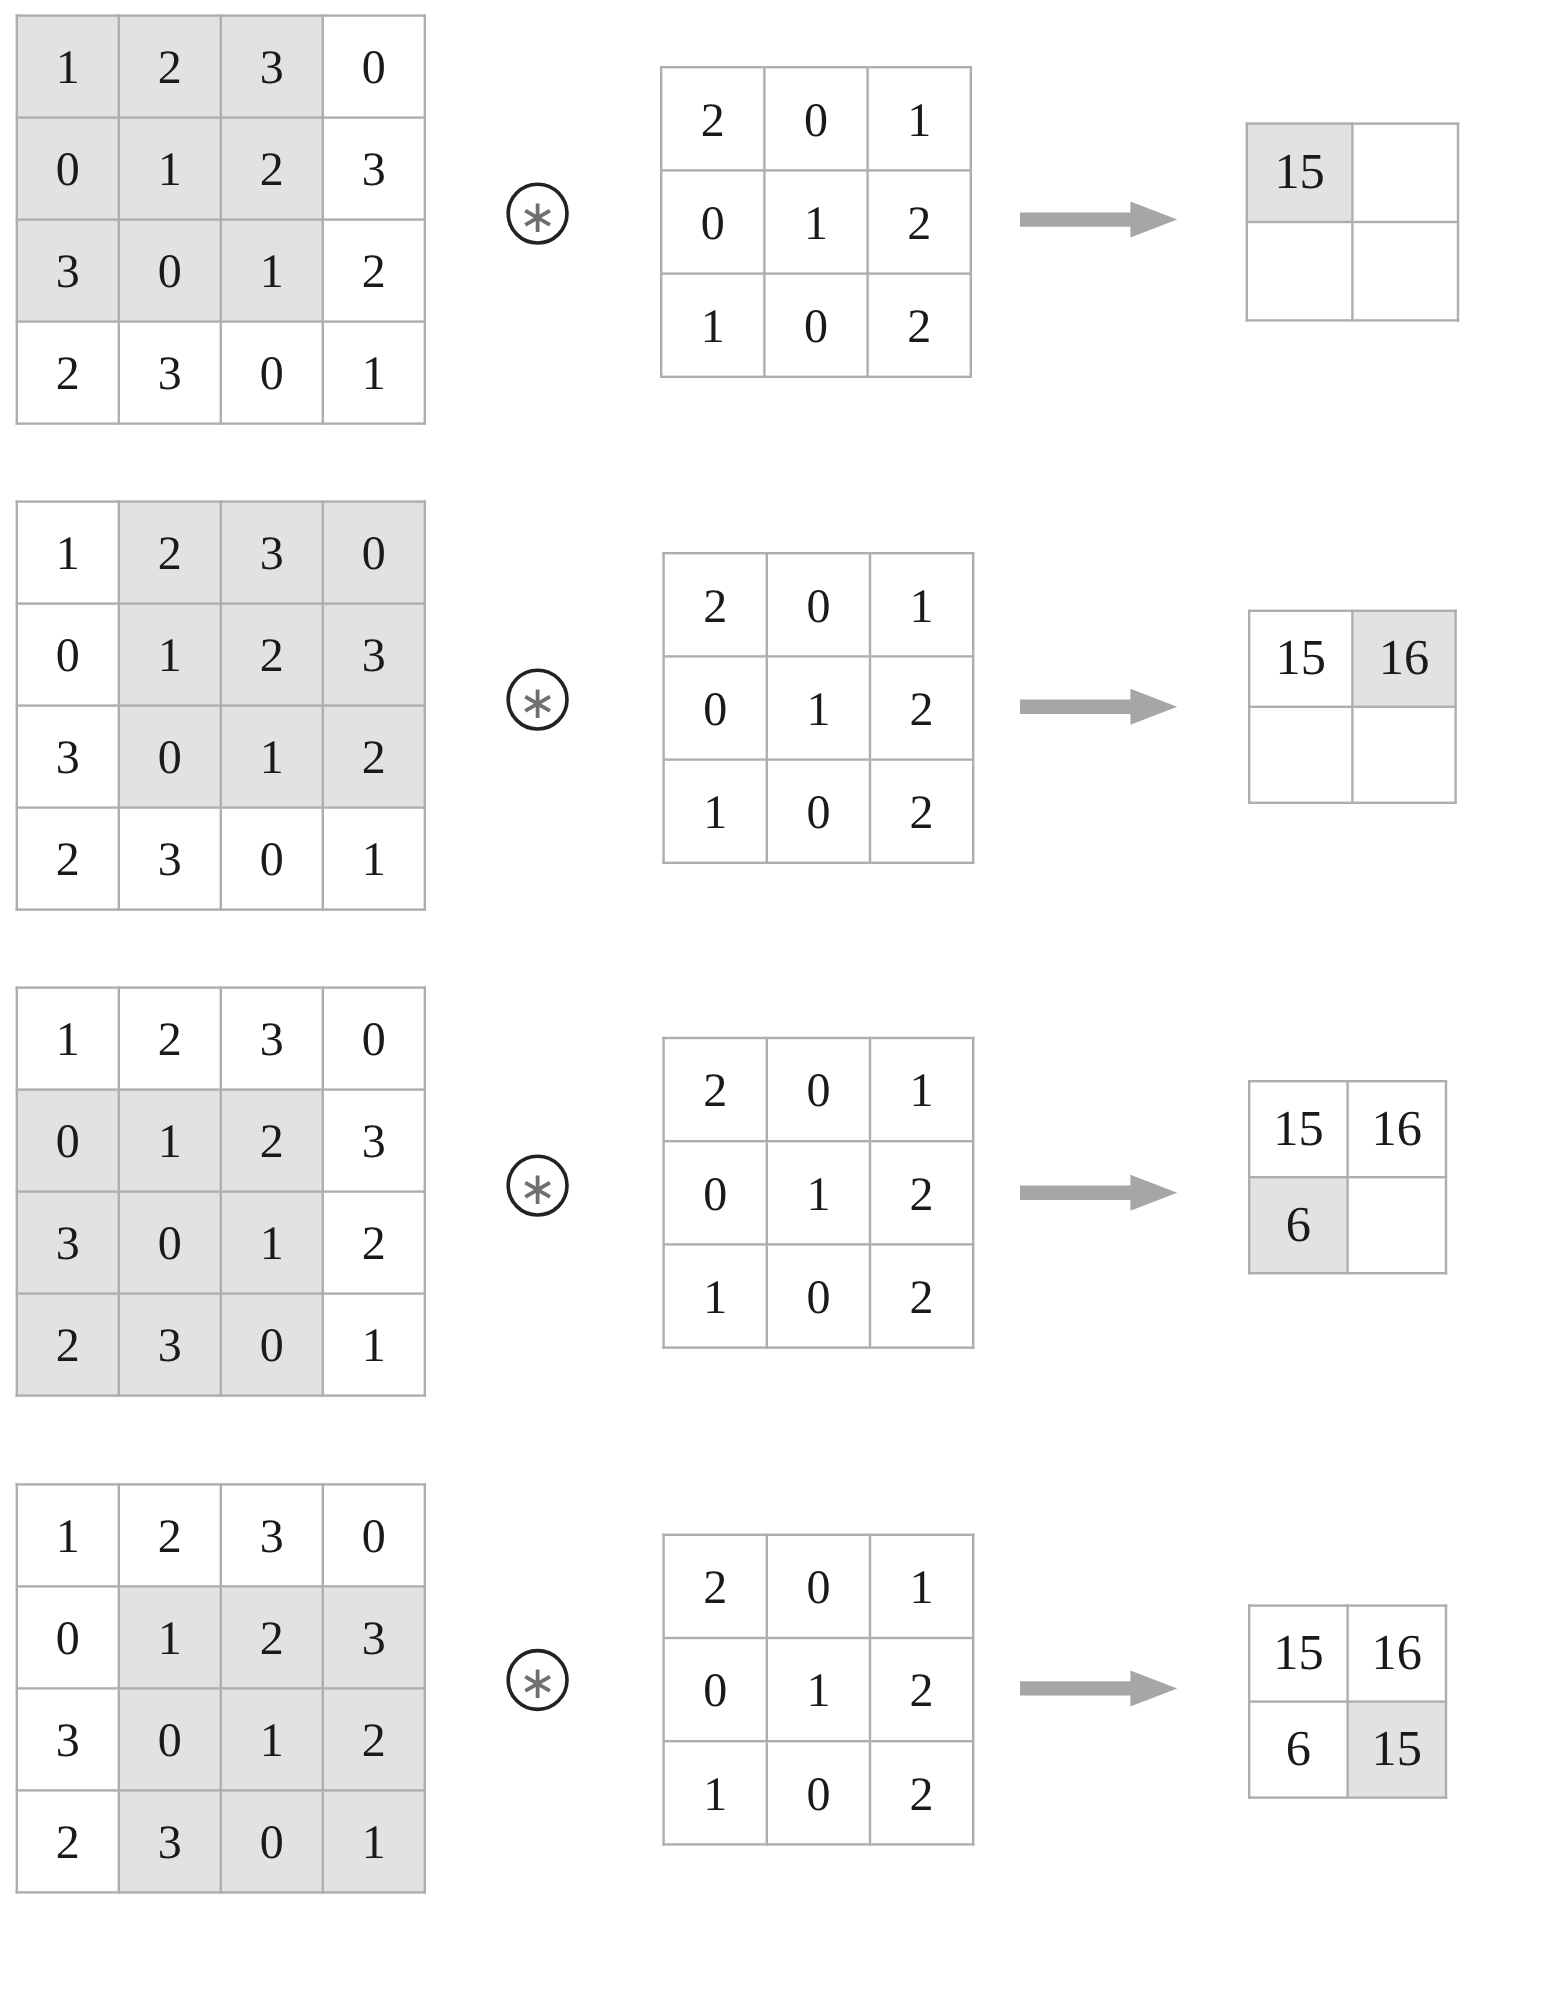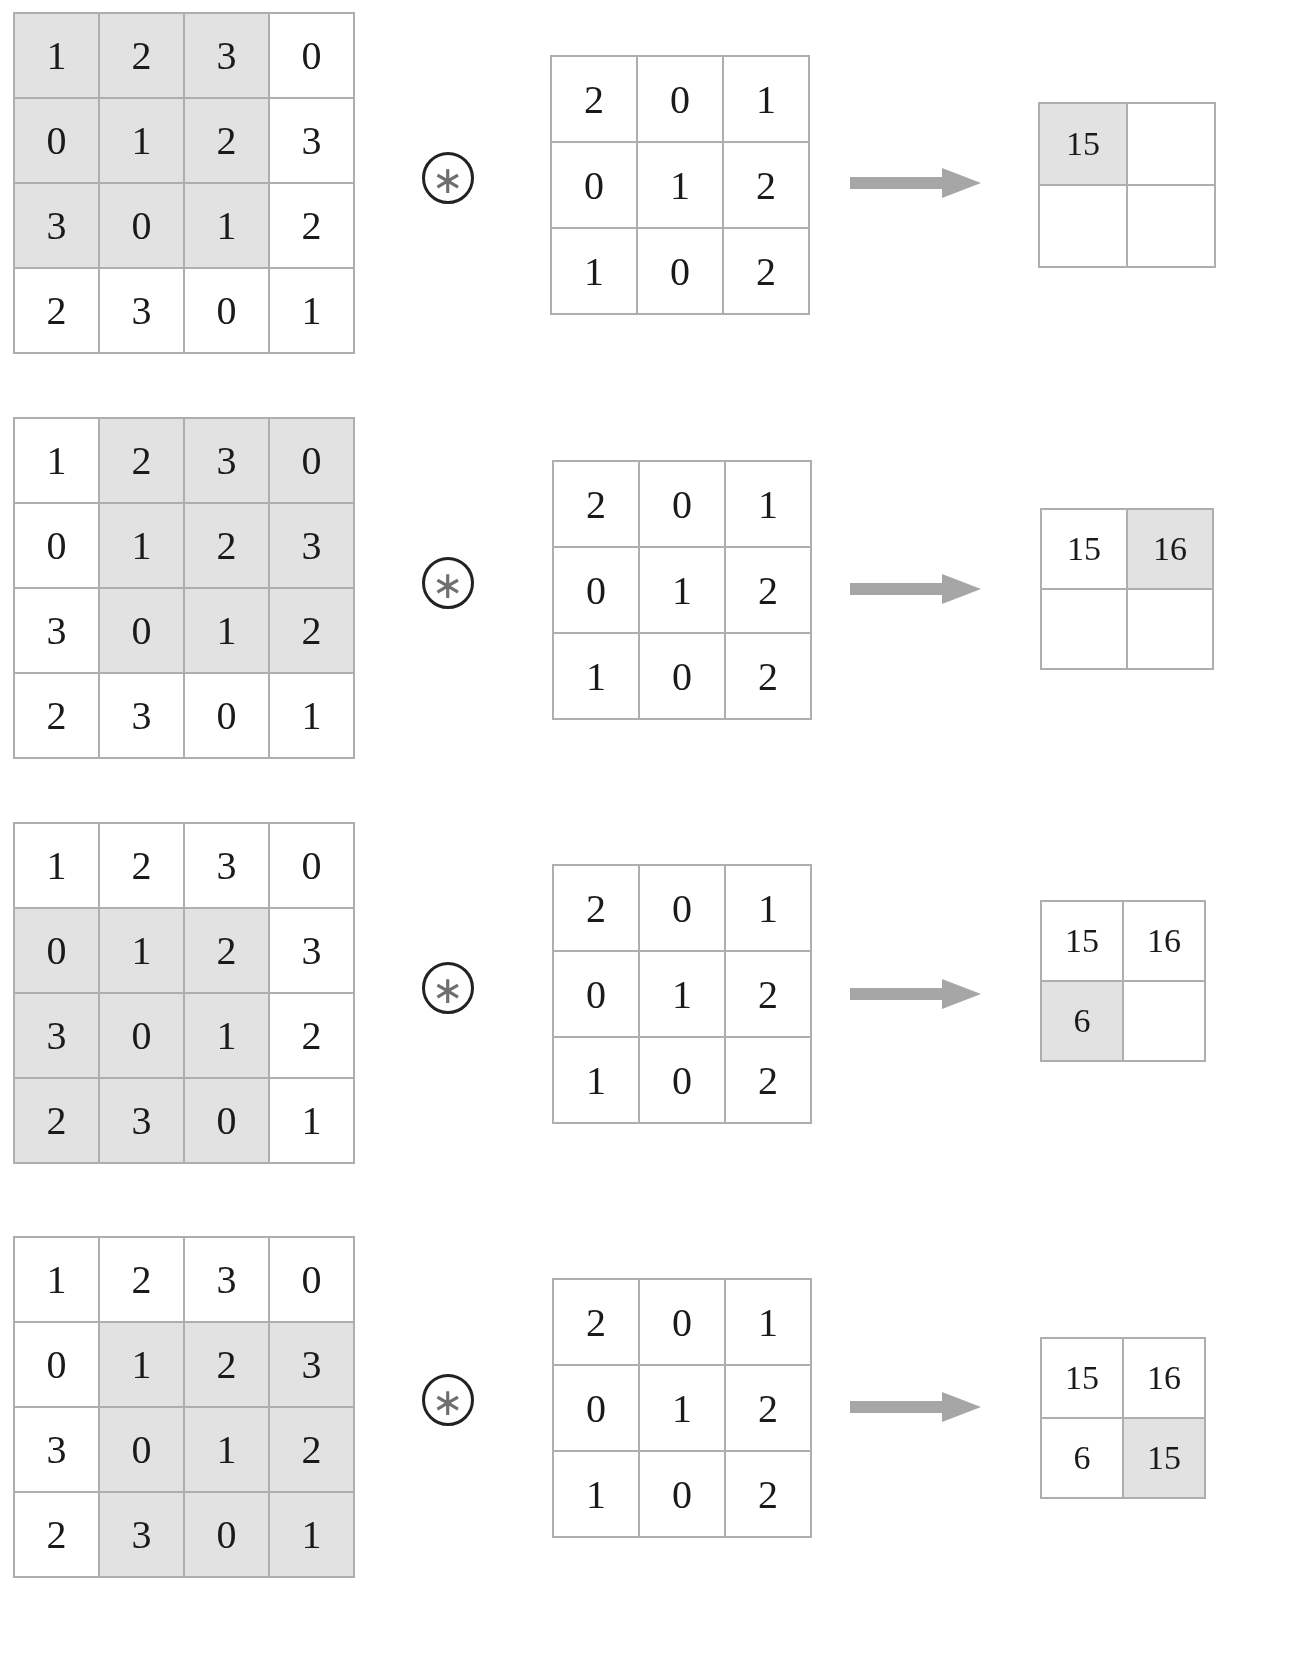--- a/index.html
+++ b/index.html
@@ -55,21 +55,21 @@
   .kernel-matrix td {
     width: 84px;
     height: 84px;
     font-size: 40px;
   }
 
   
   .output-matrix td {
     width: 84px;
     height: 80px;
-    font-size: 34px;
+    font-size: 42px;
   }
 
   
   .conv-op {
     position: absolute;
     width: 52px;
     height: 52px;
     border: 3px solid #222222;
     border-radius: 50%;
     box-sizing: border-box;

